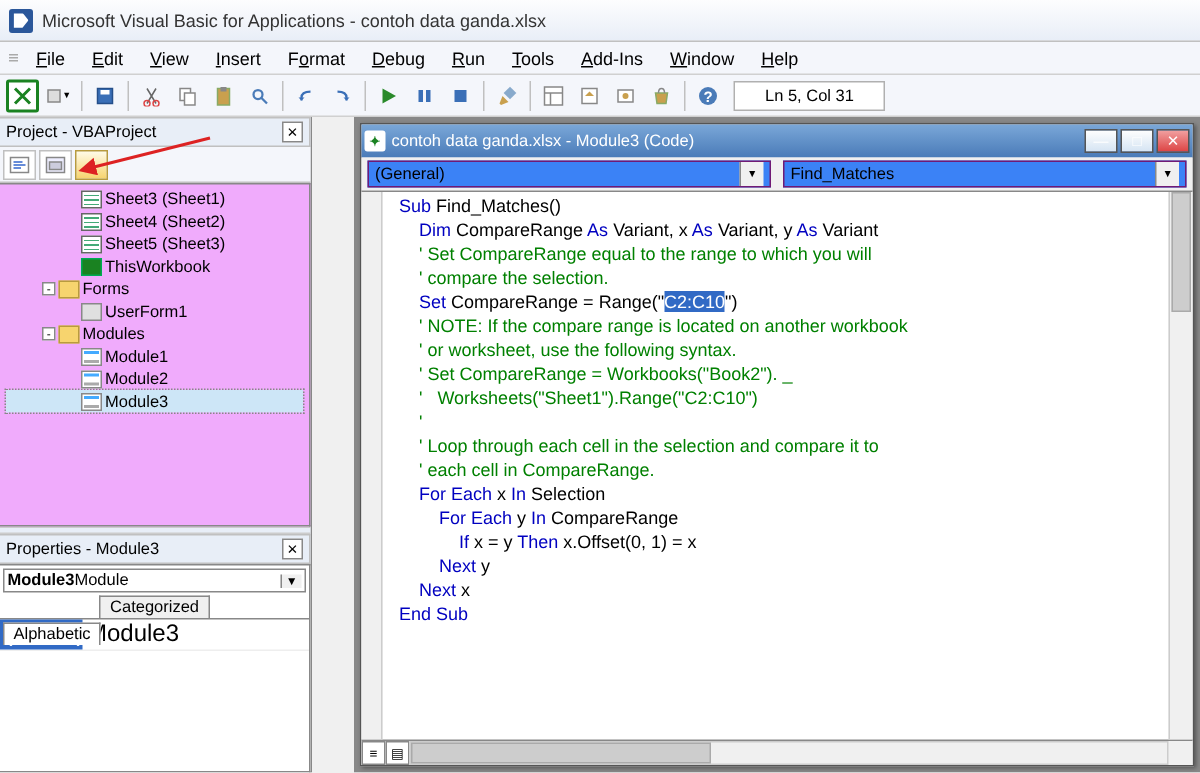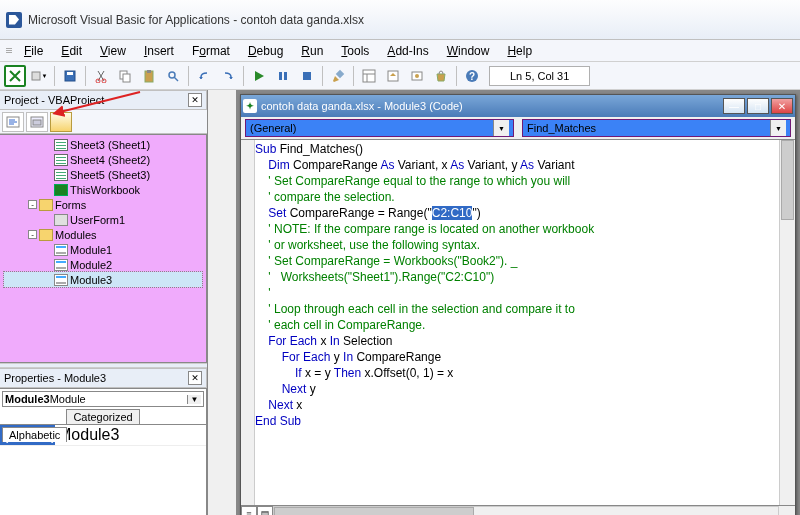--- a/index.html
+++ b/index.html
@@ -1,18 +1,18 @@
 <!DOCTYPE html>
 <html><head>
 <meta charset="utf-8">
 <style>
 * { box-sizing: border-box; margin: 0; padding: 0; font-family: 'Segoe UI', Tahoma, sans-serif; }
 body { background: #f0f0f0; width: 800px; height: 515px; overflow: hidden; position: relative; }
 
-.titlebar { height: 40px; background: linear-gradient(#fdfdfe, #e8eef7); border-bottom: 1px solid #c0c0c0; display: flex; align-items: center; padding: 0 6px; font-size: 12px; }
+.titlebar { height: 28px; background: linear-gradient(#fdfdfe, #e8eef7); border-bottom: 1px solid #c0c0c0; display: flex; align-items: center; padding: 0 6px; font-size: 12px; }
 .titlebar .app-icon { width: 16px; height: 16px; background: #2b579a; margin-right: 6px; display:inline-block; border-radius:2px; position:relative;}
 .titlebar .app-icon:after{content:"";position:absolute;inset:3px;background:#fff;clip-path:polygon(0 0,60% 0,100% 50%,60% 100%,0 100%);}
 .titlebar-text { color: #333; }
 
 .menubar { height: 22px; background: #f4f6fb; border-bottom: 1px solid #d0d0d0; display: flex; align-items: center; padding: 0 6px; font-size: 12px; gap: 2px;}
 .menubar span { padding: 2px 8px; cursor: default; }
 .menubar span u { text-decoration: underline; }
 .menubar-grip{width:6px;display:flex;flex-direction:column;gap:1px;margin-right:2px;}
 .menubar-grip i{height:1px;background:#aaa;display:block;}
 
@@ -71,21 +71,21 @@
 .winbtns .min{background:linear-gradient(#fefefe,#d5e4f3);}
 .winbtns .max{background:linear-gradient(#fefefe,#d5e4f3);}
 .winbtns .close{background:linear-gradient(#f1a0a0,#d44);color:#fff;}
 
 .code-combos{height:22px;display:flex;gap:8px;padding:2px 4px;background:#f0f0f0;}
 .code-combos .combo{flex:1;border:1px solid #701a75;background:#3b82f6;font-size:11px;display:flex;align-items:center;padding:0 4px;}
 .code-combos .combo .dd{margin-left:auto;width:16px;height:100%;border-left:1px solid #888;background:#f0f0f0;display:flex;align-items:center;justify-content:center;font-size:7px;}
 
 .code-body{flex:1;display:flex;background:#fff;border-top:1px solid #888;border-bottom:1px solid #888;position:relative;overflow:hidden;}
 .code-gutter{width:14px;background:#f0f0f0;border-right:1px solid #ccc;}
-.code-text{flex:1;font-family:'Courier New',monospace;font-size:12px;line-height:15px;padding:2px 0;white-space:pre;color:#000;overflow:hidden;}
+.code-text{flex:1;font-family:'Courier New',monospace;font-size:12px;line-height:15px;padding:2px 11px;white-space:pre;color:#000;overflow:hidden;}
 .kw{color:#0000c0;}
 .cm{color:#008000;}
 .hl{background:#316ac5;color:#fff;}
 .code-scroll-v{width:16px;background:#f0f0f0;border-left:1px solid #ccc;position:relative;}
 .code-scroll-v .thumb{position:absolute;top:0;left:1px;right:1px;height:80px;background:#cdcdcd;border:1px solid #aaa;}
 .code-footer{height:16px;display:flex;background:#f0f0f0;}
 .code-footer .ft-btn{width:16px;height:16px;border:1px solid #888;background:#fff;font-size:9px;display:flex;align-items:center;justify-content:center;}
 .code-footer .hscroll{flex:1;background:#f0f0f0;border:1px solid #ccc;position:relative;}
 .code-footer .hthumb{position:absolute;left:0;top:0;bottom:0;width:200px;background:#cdcdcd;border:1px solid #aaa;}
 .code-footer .corner{width:16px;background:#f0f0f0;}

